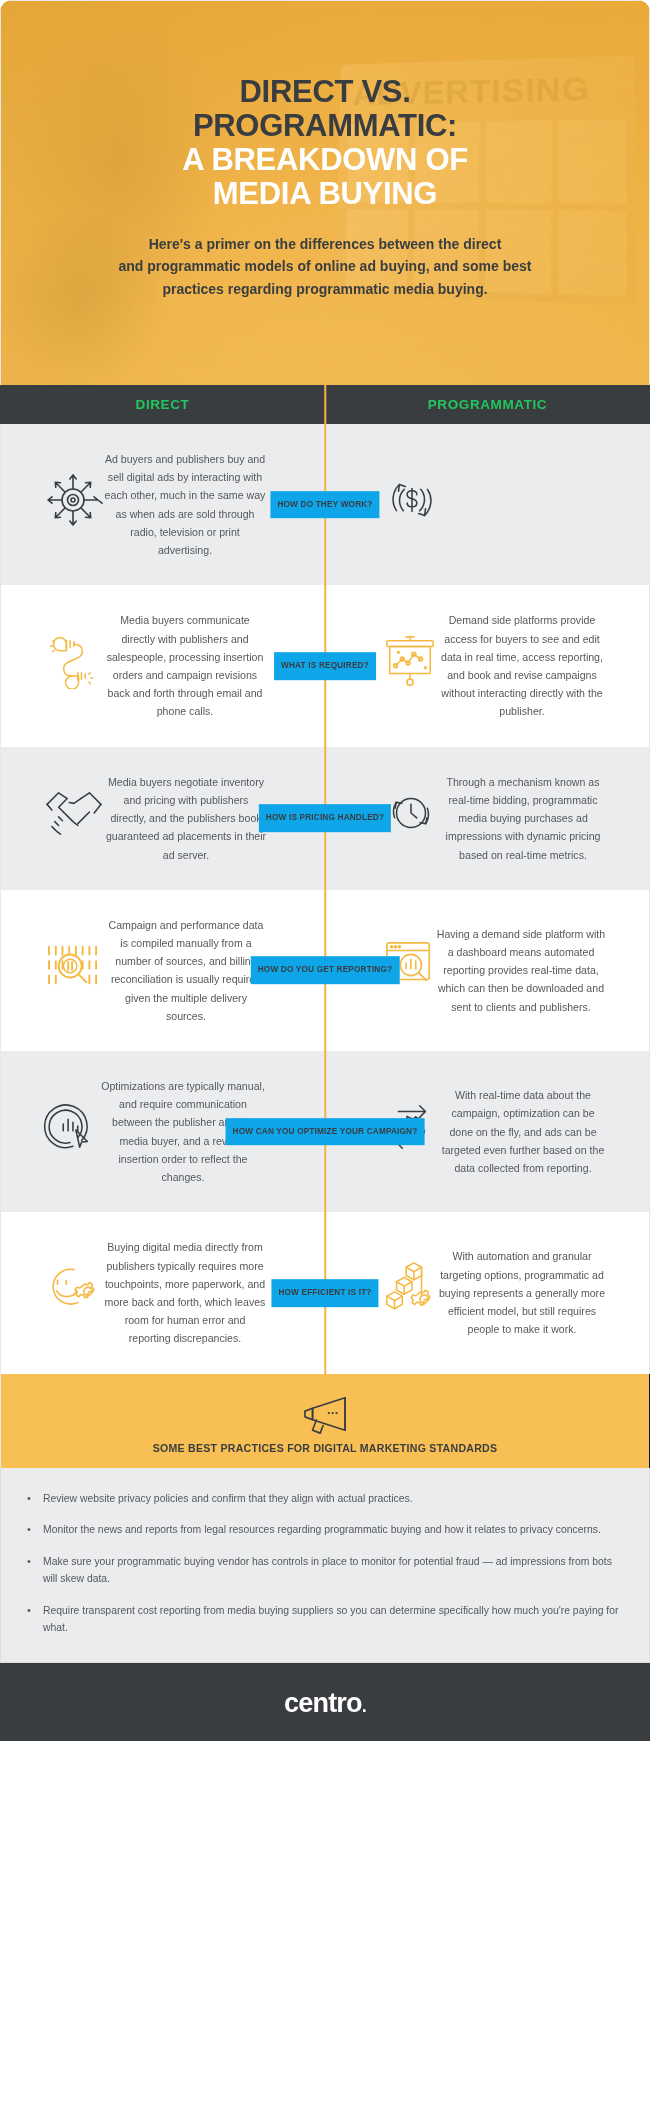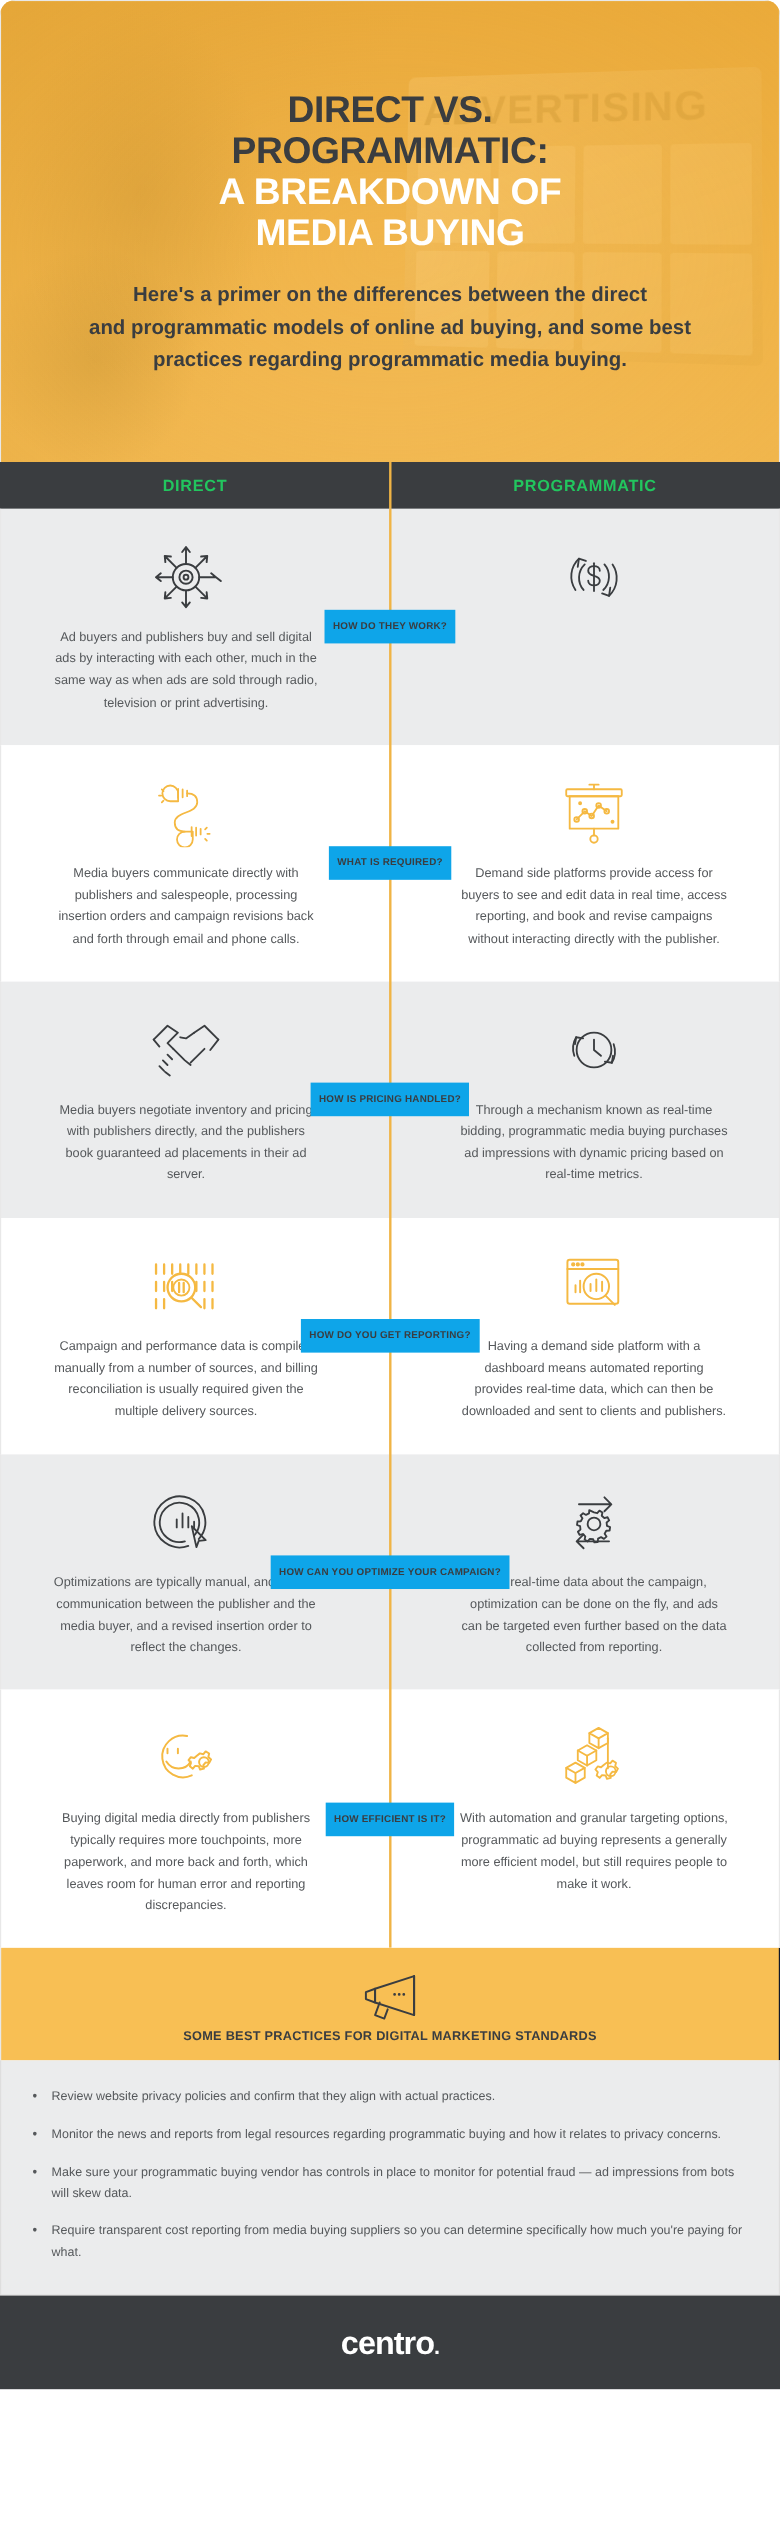--- a/index.html
+++ b/index.html
@@ -82,21 +82,21 @@
     font-weight: 700;
     letter-spacing: -0.3px;
     color: #3a3d40;
     text-transform: uppercase;
   }
   .hero-title .light {
     color: #ffffff;
   }
   .hero-sub {
     margin-top: 22px;
-    font-size: 17px;
+    font-size: 14px;
     line-height: 1.58;
     font-weight: 700;
     color: #3a3d40;
   }
 
   
   .col-headers {
     display: flex;
     height: 39px;
     background: #3a3d40;
@@ -137,21 +137,21 @@
     border-right: 1px solid #e8e8e8;
   }
   .row.shade { background: #ebeced; }
   .row.plain { background: #ffffff; }
 
   .cell {
     flex: 1;
     padding: 26px 42px 26px;
     text-align: center;
     display: flex;
-    flex-direction: column;
+    flex-direction: row;
     align-items: center;
   }
   .cell.left  { padding-right: 58px; }
   .cell.right { padding-left: 58px; }
 
   .cell-icon {
     height: 62px;
     display: flex;
     align-items: center;
     justify-content: center;

